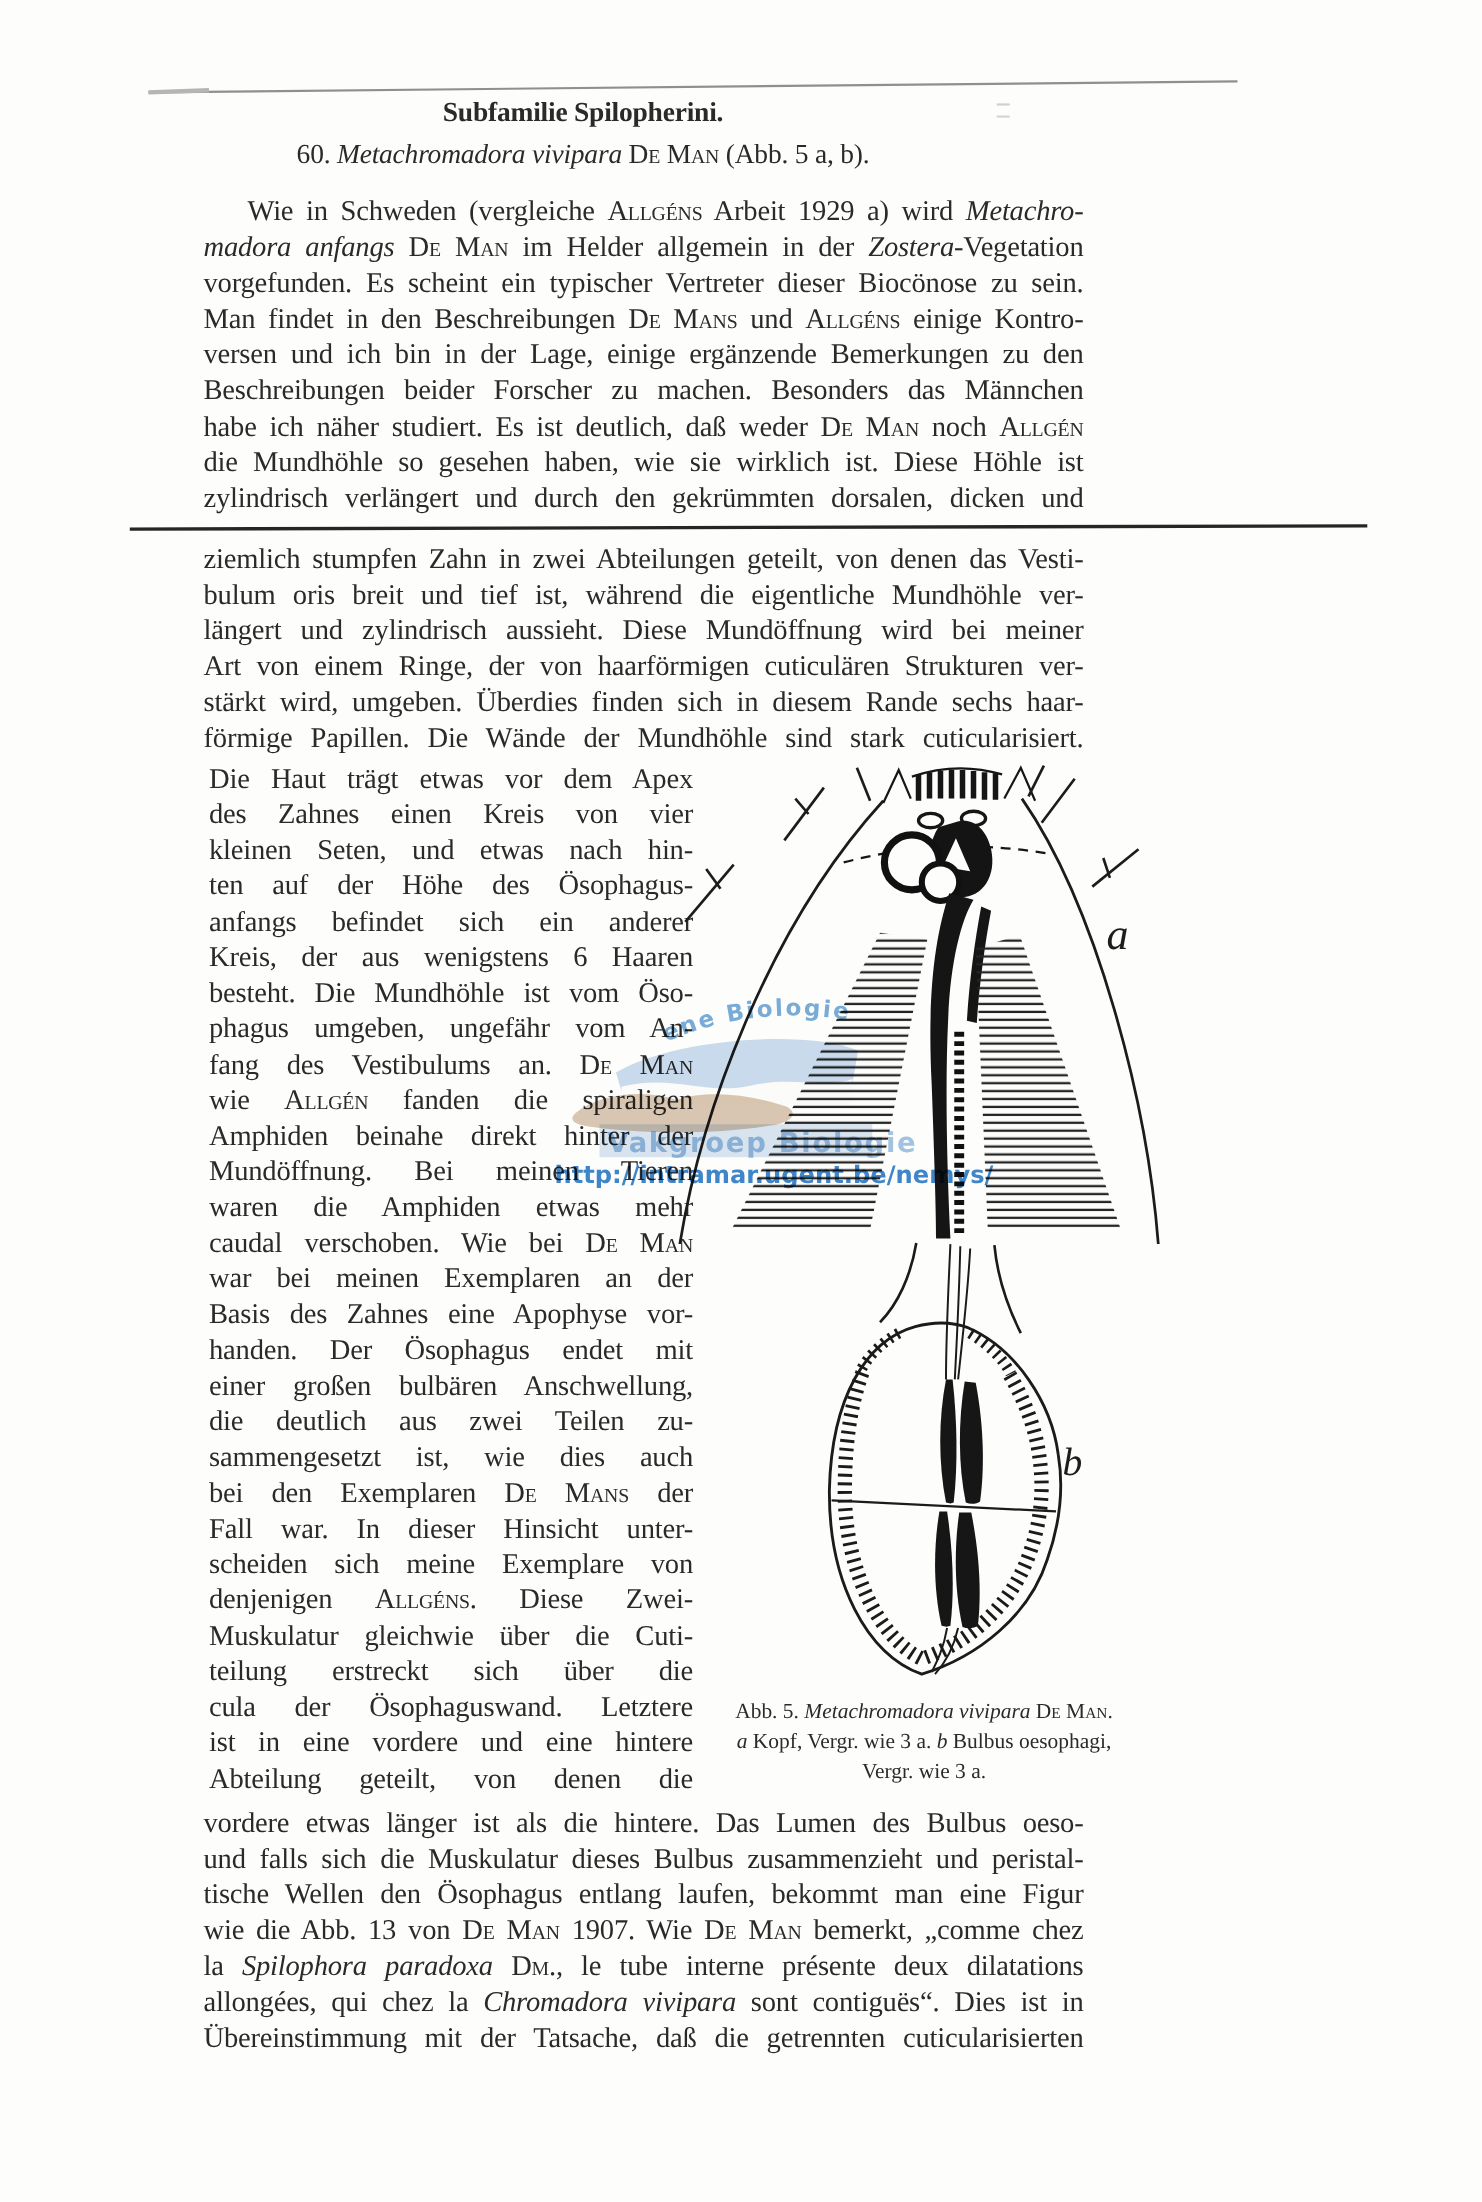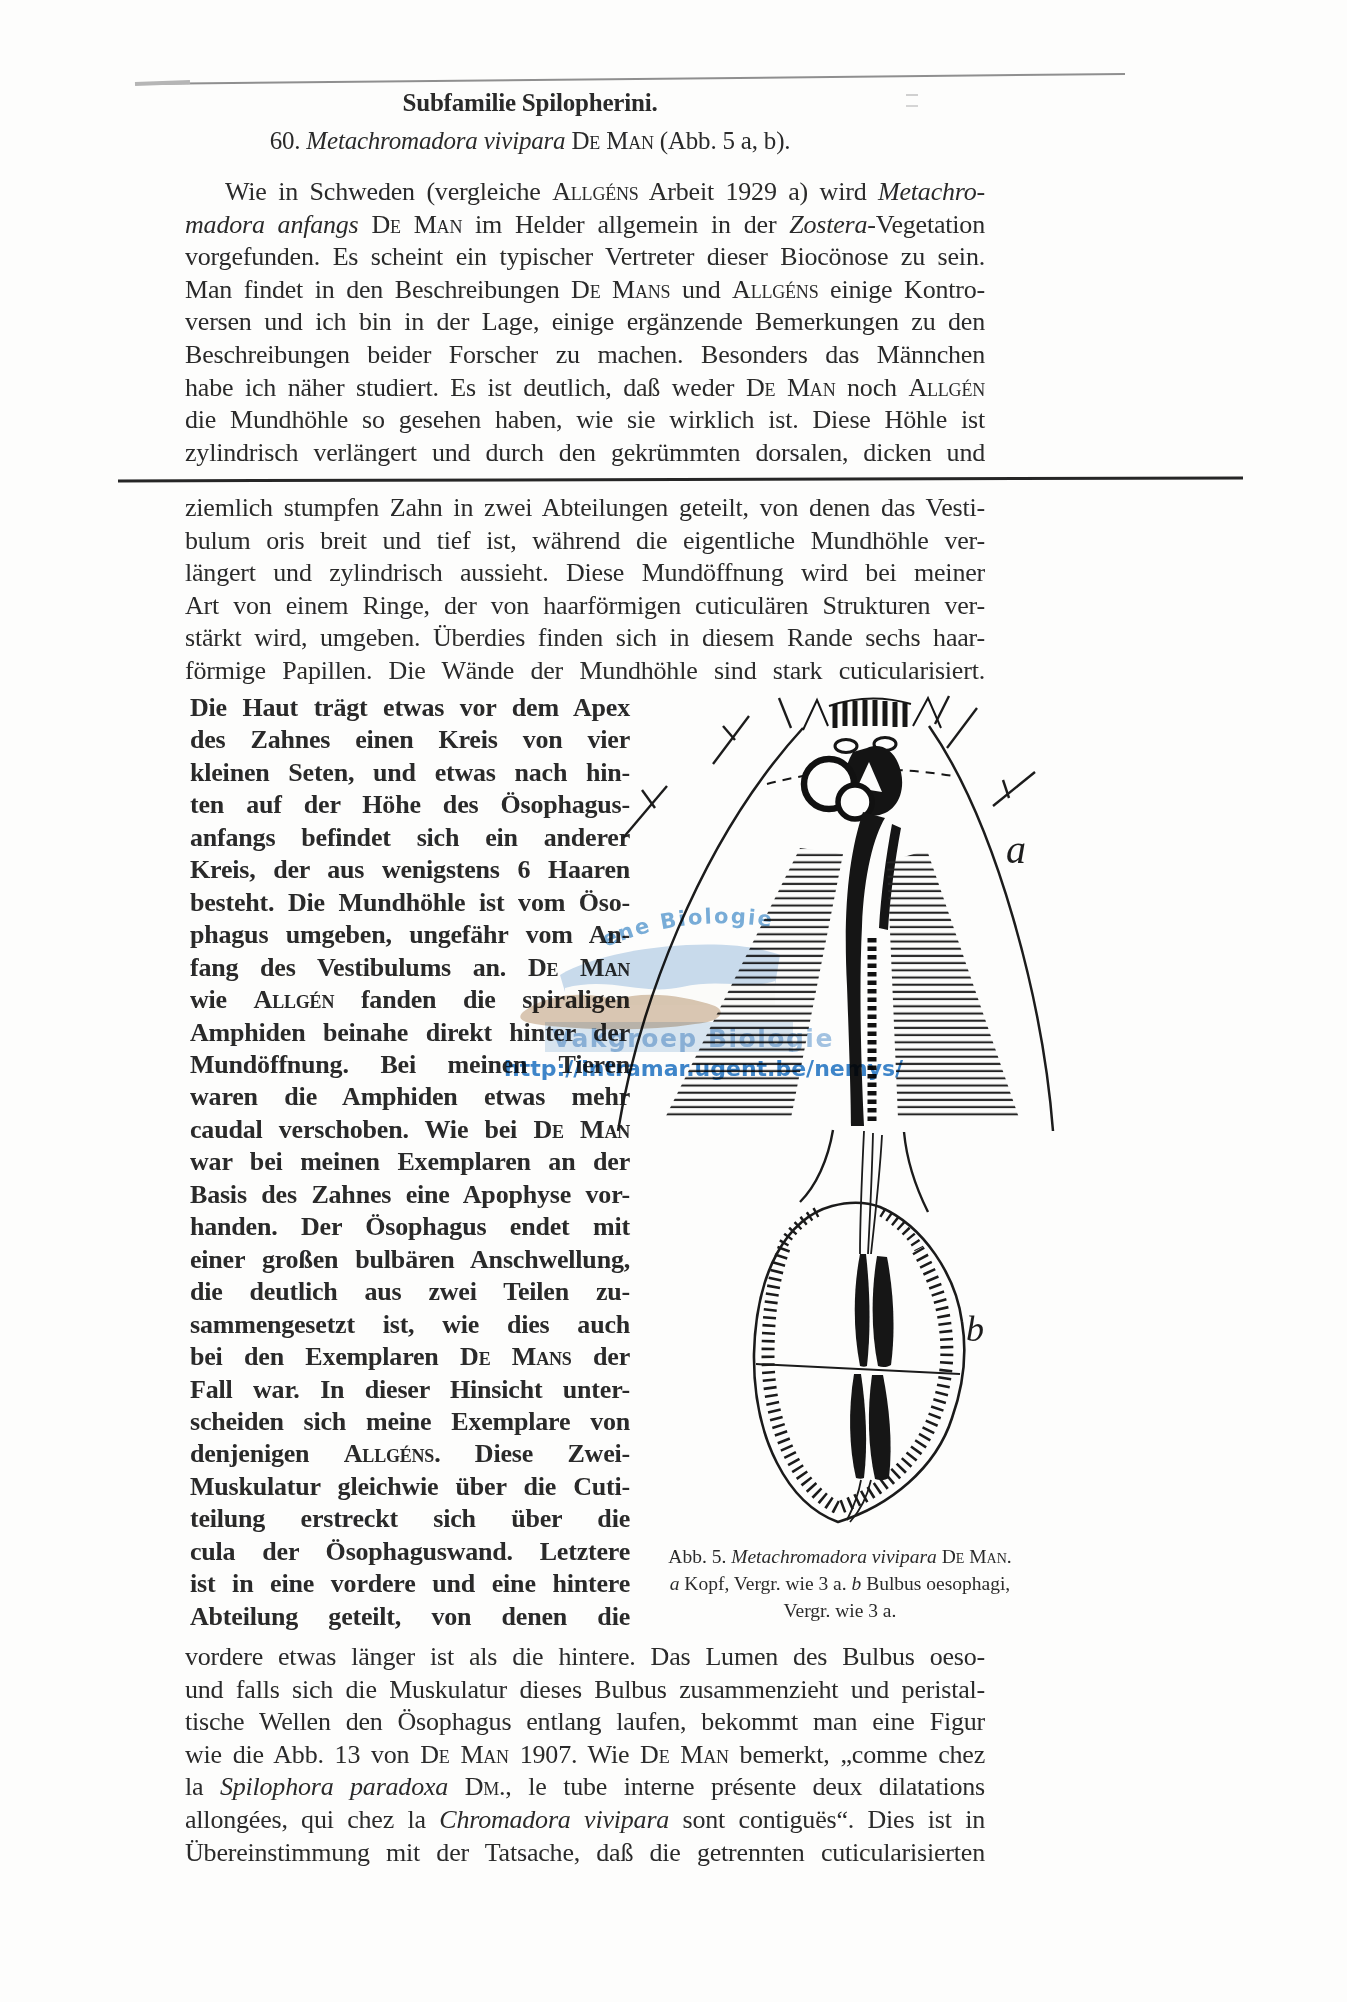--- a/index.html
+++ b/index.html
@@ -1,20 +1,20 @@
 <!DOCTYPE html>
 <html><head>
 <meta charset="utf-8">
 <style>
   html,body{margin:0;padding:0;background:#ffffff;}
   .page{position:relative;width:1347px;height:2002px;background:#fdfdfc;overflow:hidden;
         font-family:"Liberation Serif",serif;color:#272727;}
   .txt{position:absolute;font-size:26px;letter-spacing:-0.2px;color:#2a2a2a;}
   .tline{line-height:32.6px;text-align:justify;text-align-last:justify;}
-  .leftcol .tline{line-height:32.45px;font-weight:bold;}
+  .leftcol .tline{line-height:32.45px;}
   .center .tline{text-align:center;text-align-last:center;}
   .header{font-size:25px;}
   .header .tline{line-height:38px;}
   .caption{font-size:19.5px;letter-spacing:0;}
   .caption .tline{line-height:27px;}
   .st-i{font-style:italic;}
   .st-sc{font-variant:small-caps;}
   .st-b{font-weight:bold;text-align:center;}
   .st-ind{display:inline-block;width:40px;}
   .rule{position:absolute;left:118px;top:478px;width:1125px;height:3px;background:#262626;

